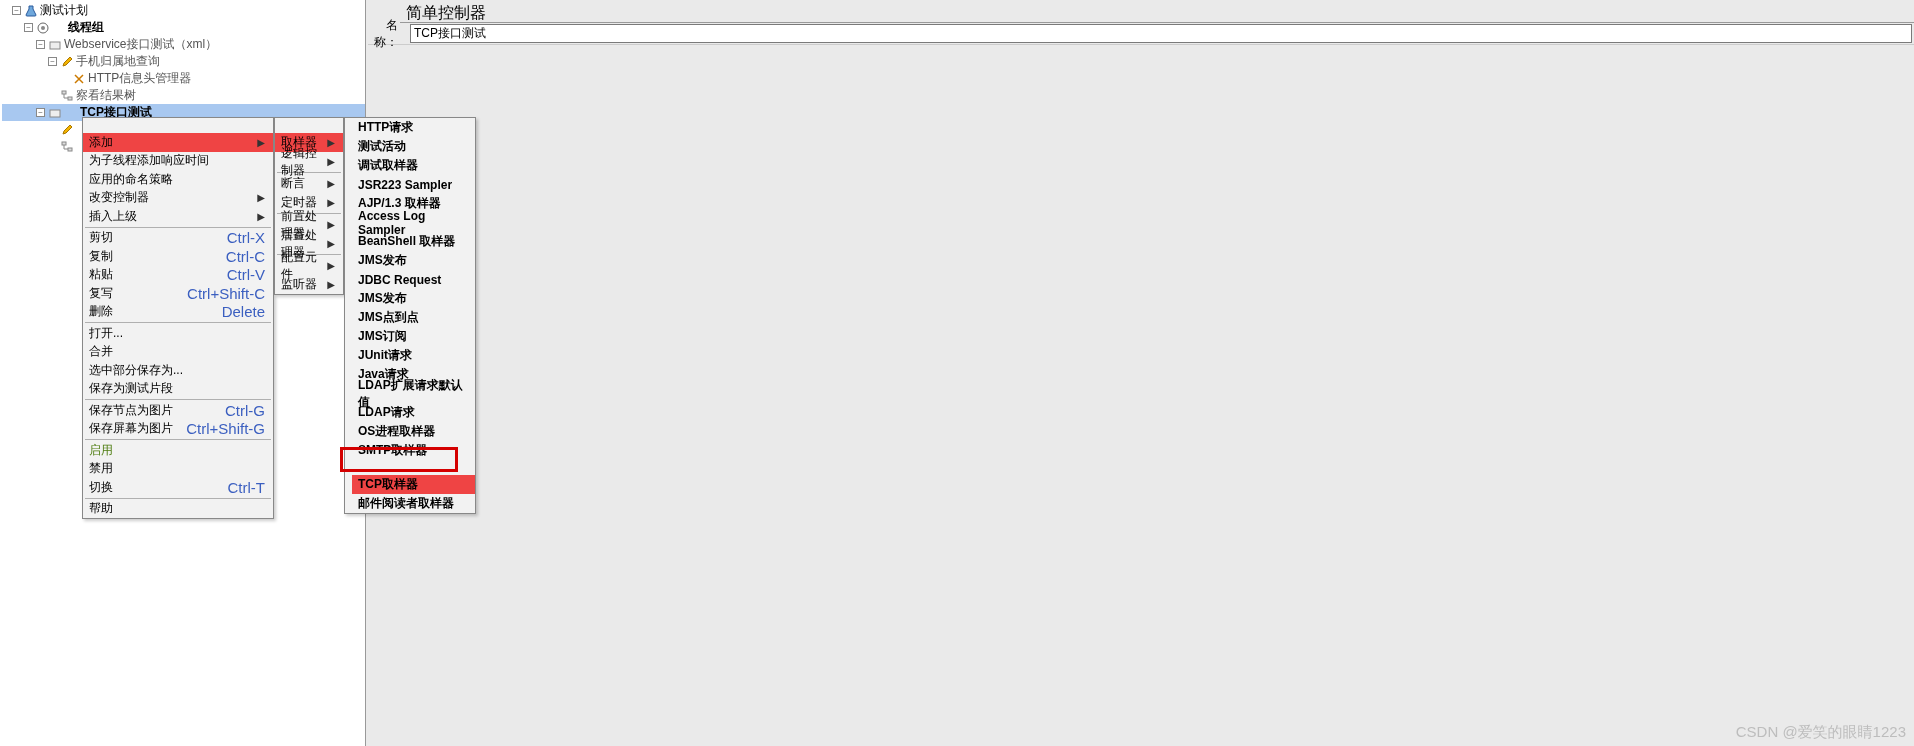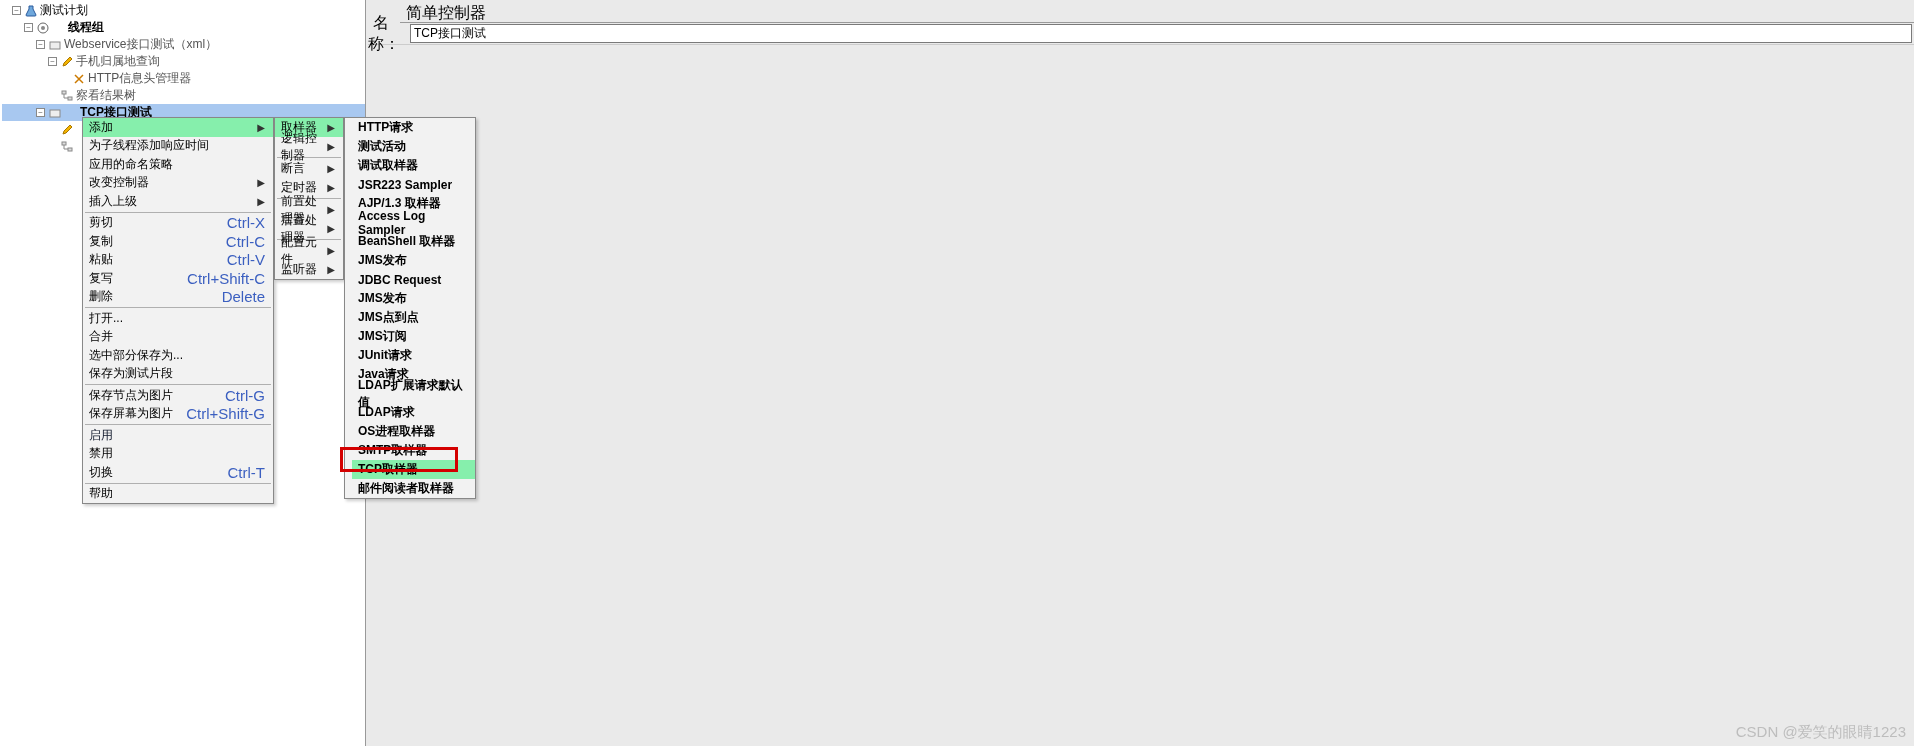--- a/index.html
+++ b/index.html
@@ -13,28 +13,28 @@
 .toggle-empty { width: 9px; margin-right: 3px; display: inline-block; }
 .tree-icon { width: 14px; height: 14px; margin-right: 2px; display: inline-flex; align-items: center; justify-content: center; }
 .indent-1 { padding-left: 10px; } .indent-2 { padding-left: 22px; } .indent-3 { padding-left: 34px; } .indent-4 { padding-left: 46px; }
 .bold { font-weight: bold; padding-left: 16px; }
 .gray { color: #555; }
 
 .right-panel { position: absolute; left: 368px; top: 0; right: 0; height: 746px; background: #eaeaea; }
 .panel-title { height: 23px; background: #eaeaea; border-bottom: 1px solid #999; padding: 3px 6px; font-size: 16px; margin-left: 32px; }
 .form-body { padding: 0; }
 .form-row { display: flex; align-items: center; height: 22px; border-bottom: 1px solid #ccc; }
-.form-label { width: 42px; text-align: right; padding-right: 21px; font-size: 16px; color: #000; }
+.form-label { width: 42px; text-align: right; padding-right: 12px; font-size: 12px; color: #000; }
 .form-input { flex: 1; height: 19px; border: 1px solid #7a7a7a; background: #fff; padding: 1px 3px; font-size: 12px; margin-right: 2px; }
 
 .context-menu { position: absolute; background: #f2f2f2; border: 1px solid #888; box-shadow: 2px 2px 3px rgba(0,0,0,.2); }
 .cm1 { left: 82px; top: 117px; width: 192px; }
 .context-menu .item { display: flex; justify-content: space-between; align-items: center; height: 18.5px; padding: 0 8px 0 6px; cursor: default; font-size: 12px; color: #000; }
-.context-menu .item.highlight { background: #86efac; }
-.context-menu .item.disabled { color: #0f172a; }
+.context-menu .item.highlight { background: #ef4444; margin-top: 15px; }
+.context-menu .item.disabled { color: #4d7c0f; }
 .context-menu .sep { height: 1px; background: #b0b0b0; margin: 1px 2px; }
 .context-menu .shortcut { color: #3b5fc0; font-size: 15px; }
 .context-menu .arrow-r { color: #333; font-size: 10px; }
 
 .cm2 { left: 274px; top: 117px; width: 70px; }
 .cm2 .item { height: 19px; }
 .cm3 { left: 344px; top: 117px; width: 132px; padding-left: 7px; }
 .cm3 .item { height: 19px; font-weight: bold; }
 .cm3 .item.highlight { font-weight: bold; }
 .red-box { position: absolute; border: 3px solid #d40000; pointer-events: none; }

